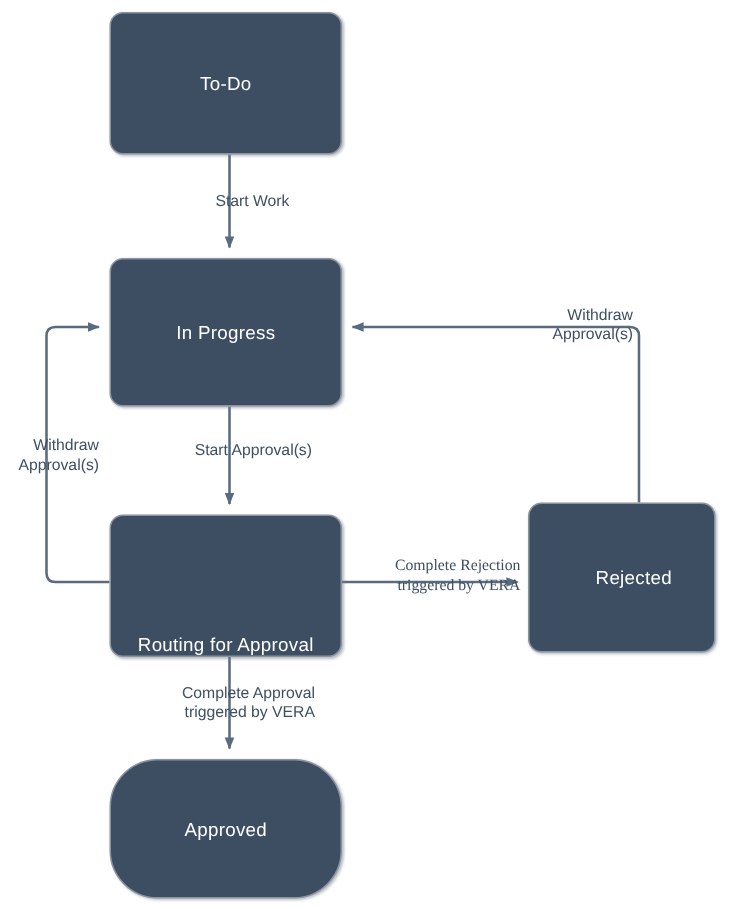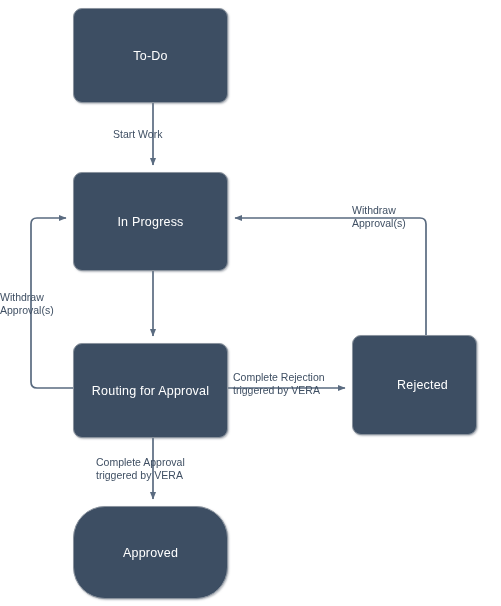--- a/index.html
+++ b/index.html
@@ -39,21 +39,21 @@
     color: #ffffff;
     font-size: 12.5px;
     letter-spacing: 0.2px;
     user-select: none;
   }
   .edge-label {
     position: absolute;
     color: #3f4f63;
     font-size: 10.5px;
     line-height: 13px;
-    text-align: left;
+    text-align: right;
     white-space: nowrap;
     background: transparent;
     user-select: none;
   }
 </style>
 </head>
 <body>
 
 <div id="canvas">
 
@@ -81,43 +81,46 @@
   </svg>
 
   <div class="node" style="left:73px; top:8px; width:155px; height:95px;">
     <span>To-Do</span>
   </div>
 
   <div class="node" style="left:73px; top:172px; width:155px; height:99px;">
     <span>In Progress</span>
   </div>
 
-  <div class="node" style="left:73px; top:343px; width:155px; height:95px;">
+  <div class="node" style="left:73px; top:343px; width:155px; height:95px;align-items:flex-end;">
     <span>Routing for Approval</span>
   </div>
 
   <div class="node" style="left:352px; top:335px; width:125px; height:100px;padding-left:16px;">
     <span>Rejected</span>
   </div>
 
   <div class="node" style="left:73px; top:506px; width:155px; height:93px;border-radius:32px;">
     <span>Approved</span>
   </div>
 
   <div class="edge-label" style="left:113px; top:128px; width:80px;">
     <div>Start Work</div>
   </div>
 
+  <div class="edge-label" style="left:98px; top:294px; width:110px;">
+    <div>Start Approval(s)</div>
+  </div>
 
   <div class="edge-label" style="left:0px; top:291px; width:66px;">
     <div>Withdraw</div>
     <div>Approval(s)</div>
   </div>
 
-  <div class="edge-label" style="left:233px; top:371px; width:114px;">
+  <div class="edge-label" style="left:233px; top:371px; width:114px;font-family:Liberation Serif, serif;">
     <div>Complete Rejection</div>
     <div>triggered by VERA</div>
   </div>
 
   <div class="edge-label" style="left:352px; top:204px; width:70px;">
     <div>Withdraw</div>
     <div>Approval(s)</div>
   </div>
 
   <div class="edge-label" style="left:96px; top:456px; width:114px;">

